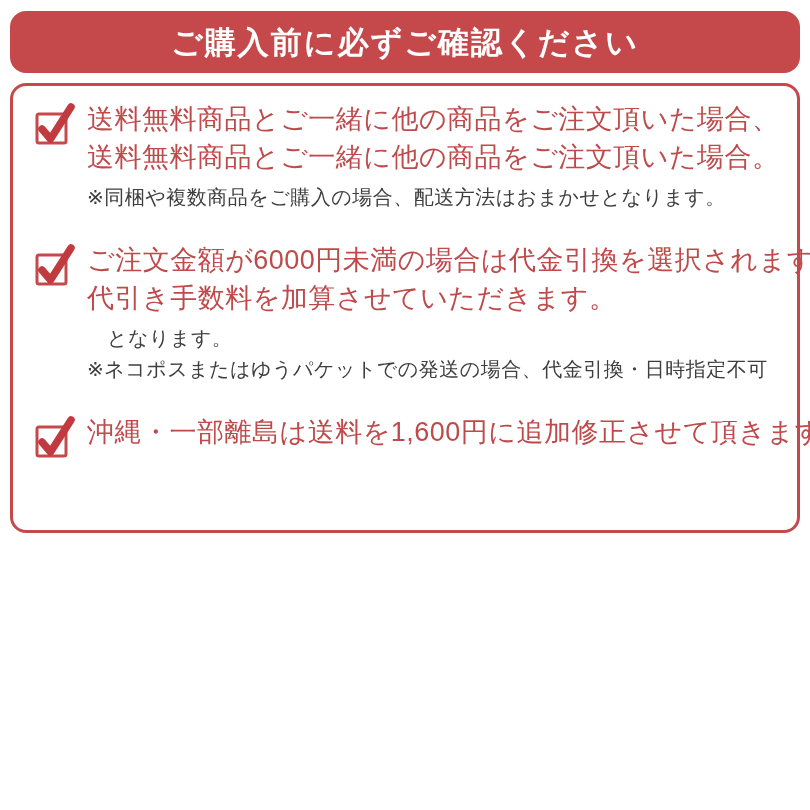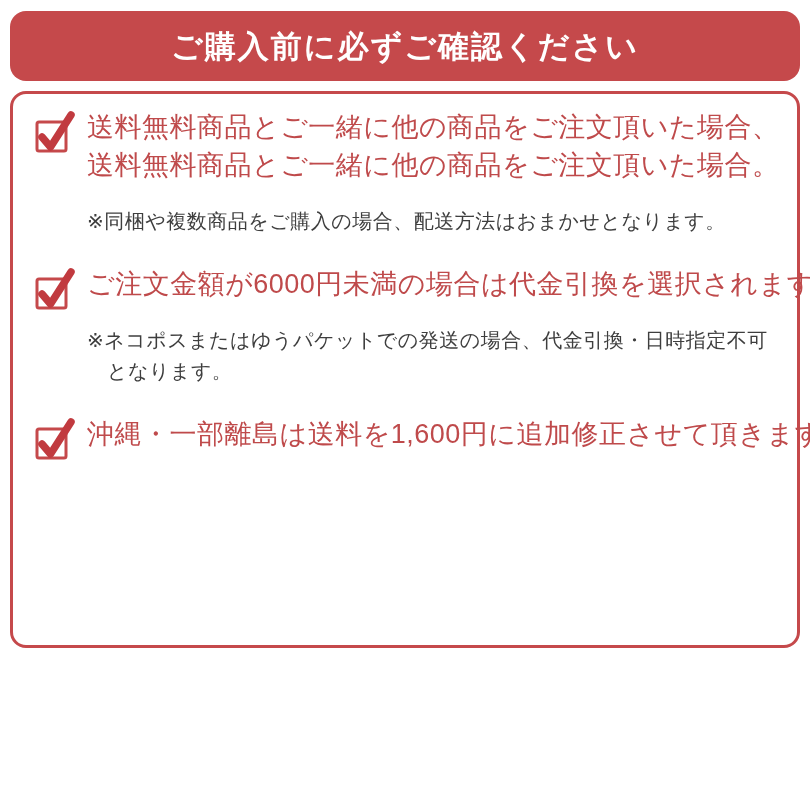--- a/index.html
+++ b/index.html
@@ -14,39 +14,39 @@
   html,body{width:810px;height:810px;}
   body{
     background:var(--page-bg);
     font-family:"Liberation Sans","DejaVu Sans",sans-serif;
     overflow:hidden;
   }
   .canvas{position:relative;width:810px;height:810px;}
 
   .header{
     margin:11px 10px 0;
-    height:70px;
+    height:62px;
     background:var(--accent-red);
     border-radius:16px;
     display:flex;
     align-items:center;
     justify-content:center;
   }
   .header .title{
     color:var(--header-text);
     font-size:31px;
     font-weight:bold;
     letter-spacing:2px;
     line-height:1;
     white-space:nowrap;
   }
 
   .panel{
     margin:10px 10px 0;
-    height:557px;
+    height:450px;
     background:#ffffff;
     border:3px solid var(--accent-red);
     border-radius:16px;
     padding:14px 18px 0 22px;
   }
 
   .item{display:flex;align-items:flex-start;}
   .item + .item{margin-top:28px;}
 
   .checkbox-wrap{
@@ -59,21 +59,21 @@
   .checkbox-wrap svg{display:block;width:40px;height:44px;}
 
   .item-text{flex:1;min-width:0;}
   .main-line{
     color:var(--text-red);
     font-size:27px;
     line-height:38px;
     letter-spacing:.5px;
     white-space:nowrap;
   }
-  .note{margin-top:22px;}
+  .note{margin-top:6px;}
   .note-line{
     color:var(--note-gray);
     font-size:20px;
     line-height:31px;
     letter-spacing:.5px;
     white-space:nowrap;
   }
   .note-line.indent{padding-left:20px;}
 </style>
 </head>
@@ -108,24 +108,25 @@
     <div class="item">
       <span class="checkbox-wrap">
         <svg viewBox="0 0 40 44" xmlns="http://www.w3.org/2000/svg">
           <rect x="2" y="12" width="29" height="29" rx="2" fill="#ffffff" stroke="#c5494b" stroke-width="3"></rect>
           <path d="M7 27 L15.5 37 L36 5" fill="none" stroke="#c13a3f" stroke-width="7.5" stroke-linecap="round" stroke-linejoin="round"></path>
         </svg>
       </span>
       <div class="item-text">
         <div class="main">
           <div class="main-line">ご注文金額が6000円未満の場合は代金引換を選択されますと</div>
+          <div class="main-line">代引き手数料を加算させていただきます。</div>
         </div>
         <div class="note">
+          <div class="note-line indent">となります。</div>
           <div class="note-line">※ネコポスまたはゆうパケットでの発送の場合、代金引換・日時指定不可</div>
-          <div class="note-line indent">となります。</div>
         </div>
       </div>
     </div>
 
     <div class="item">
       <span class="checkbox-wrap">
         <svg viewBox="0 0 40 44" xmlns="http://www.w3.org/2000/svg">
           <rect x="2" y="12" width="29" height="29" rx="2" fill="#ffffff" stroke="#c5494b" stroke-width="3"></rect>
           <path d="M7 27 L15.5 37 L36 5" fill="none" stroke="#c13a3f" stroke-width="7.5" stroke-linecap="round" stroke-linejoin="round"></path>
         </svg>

